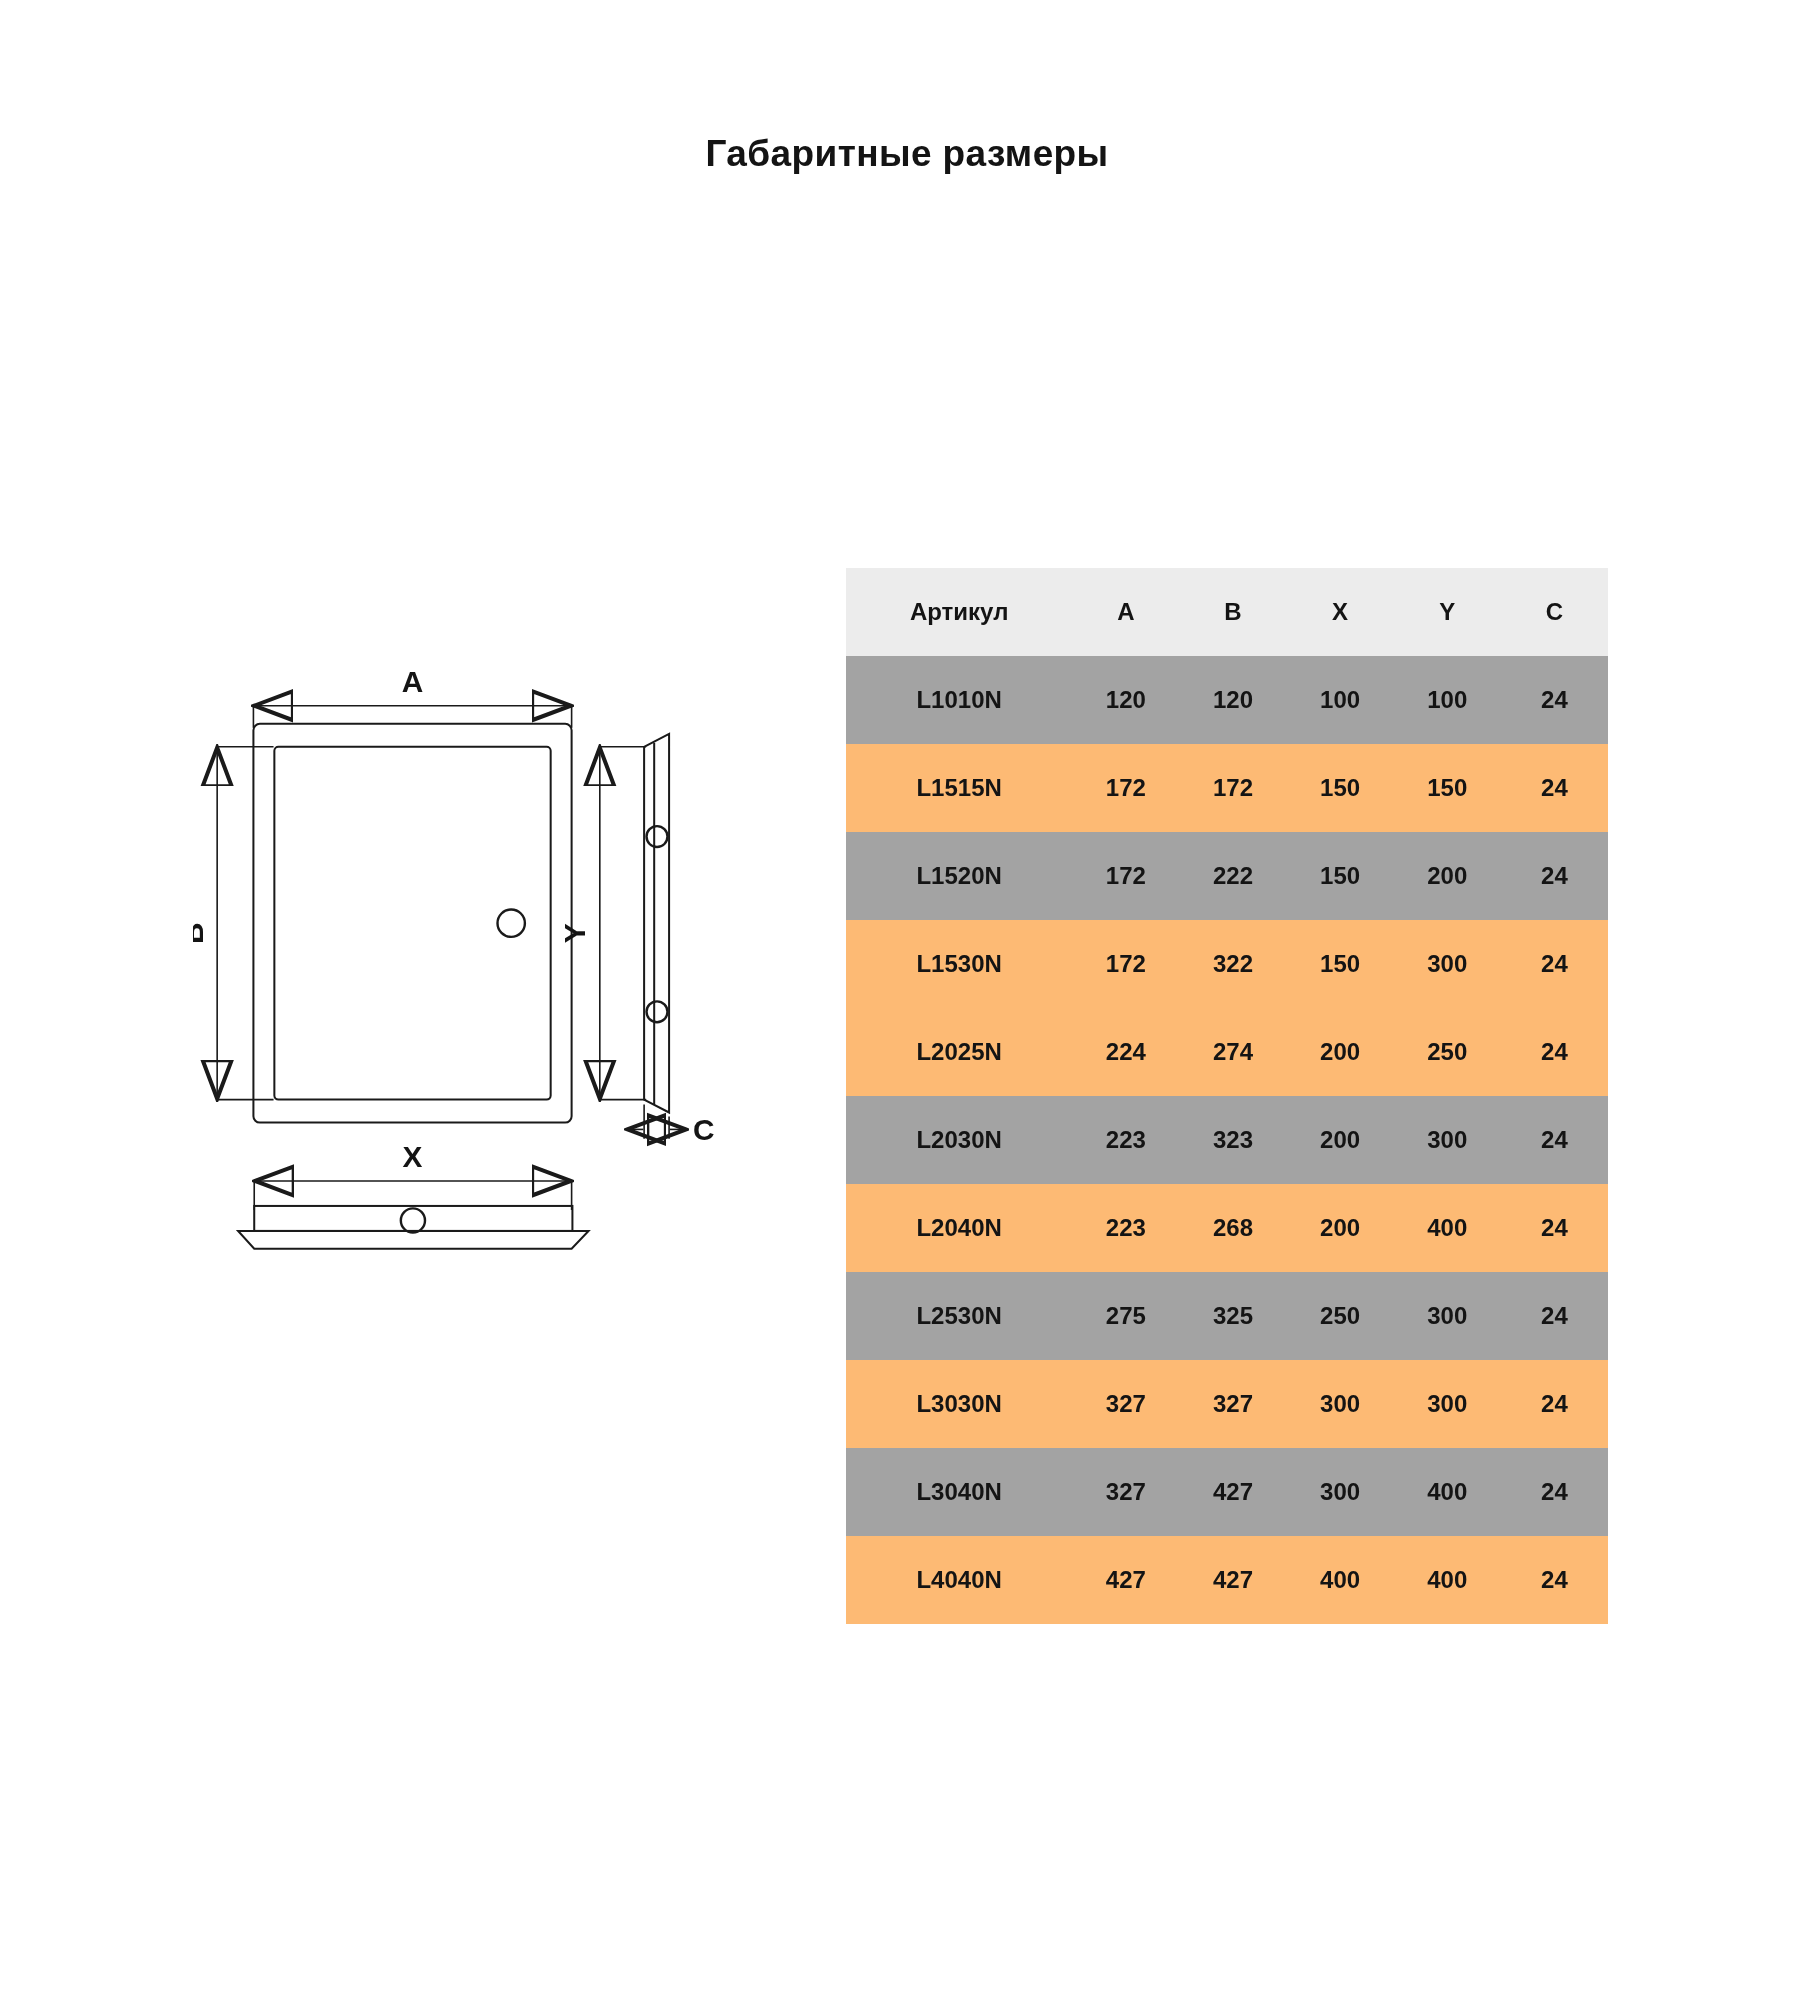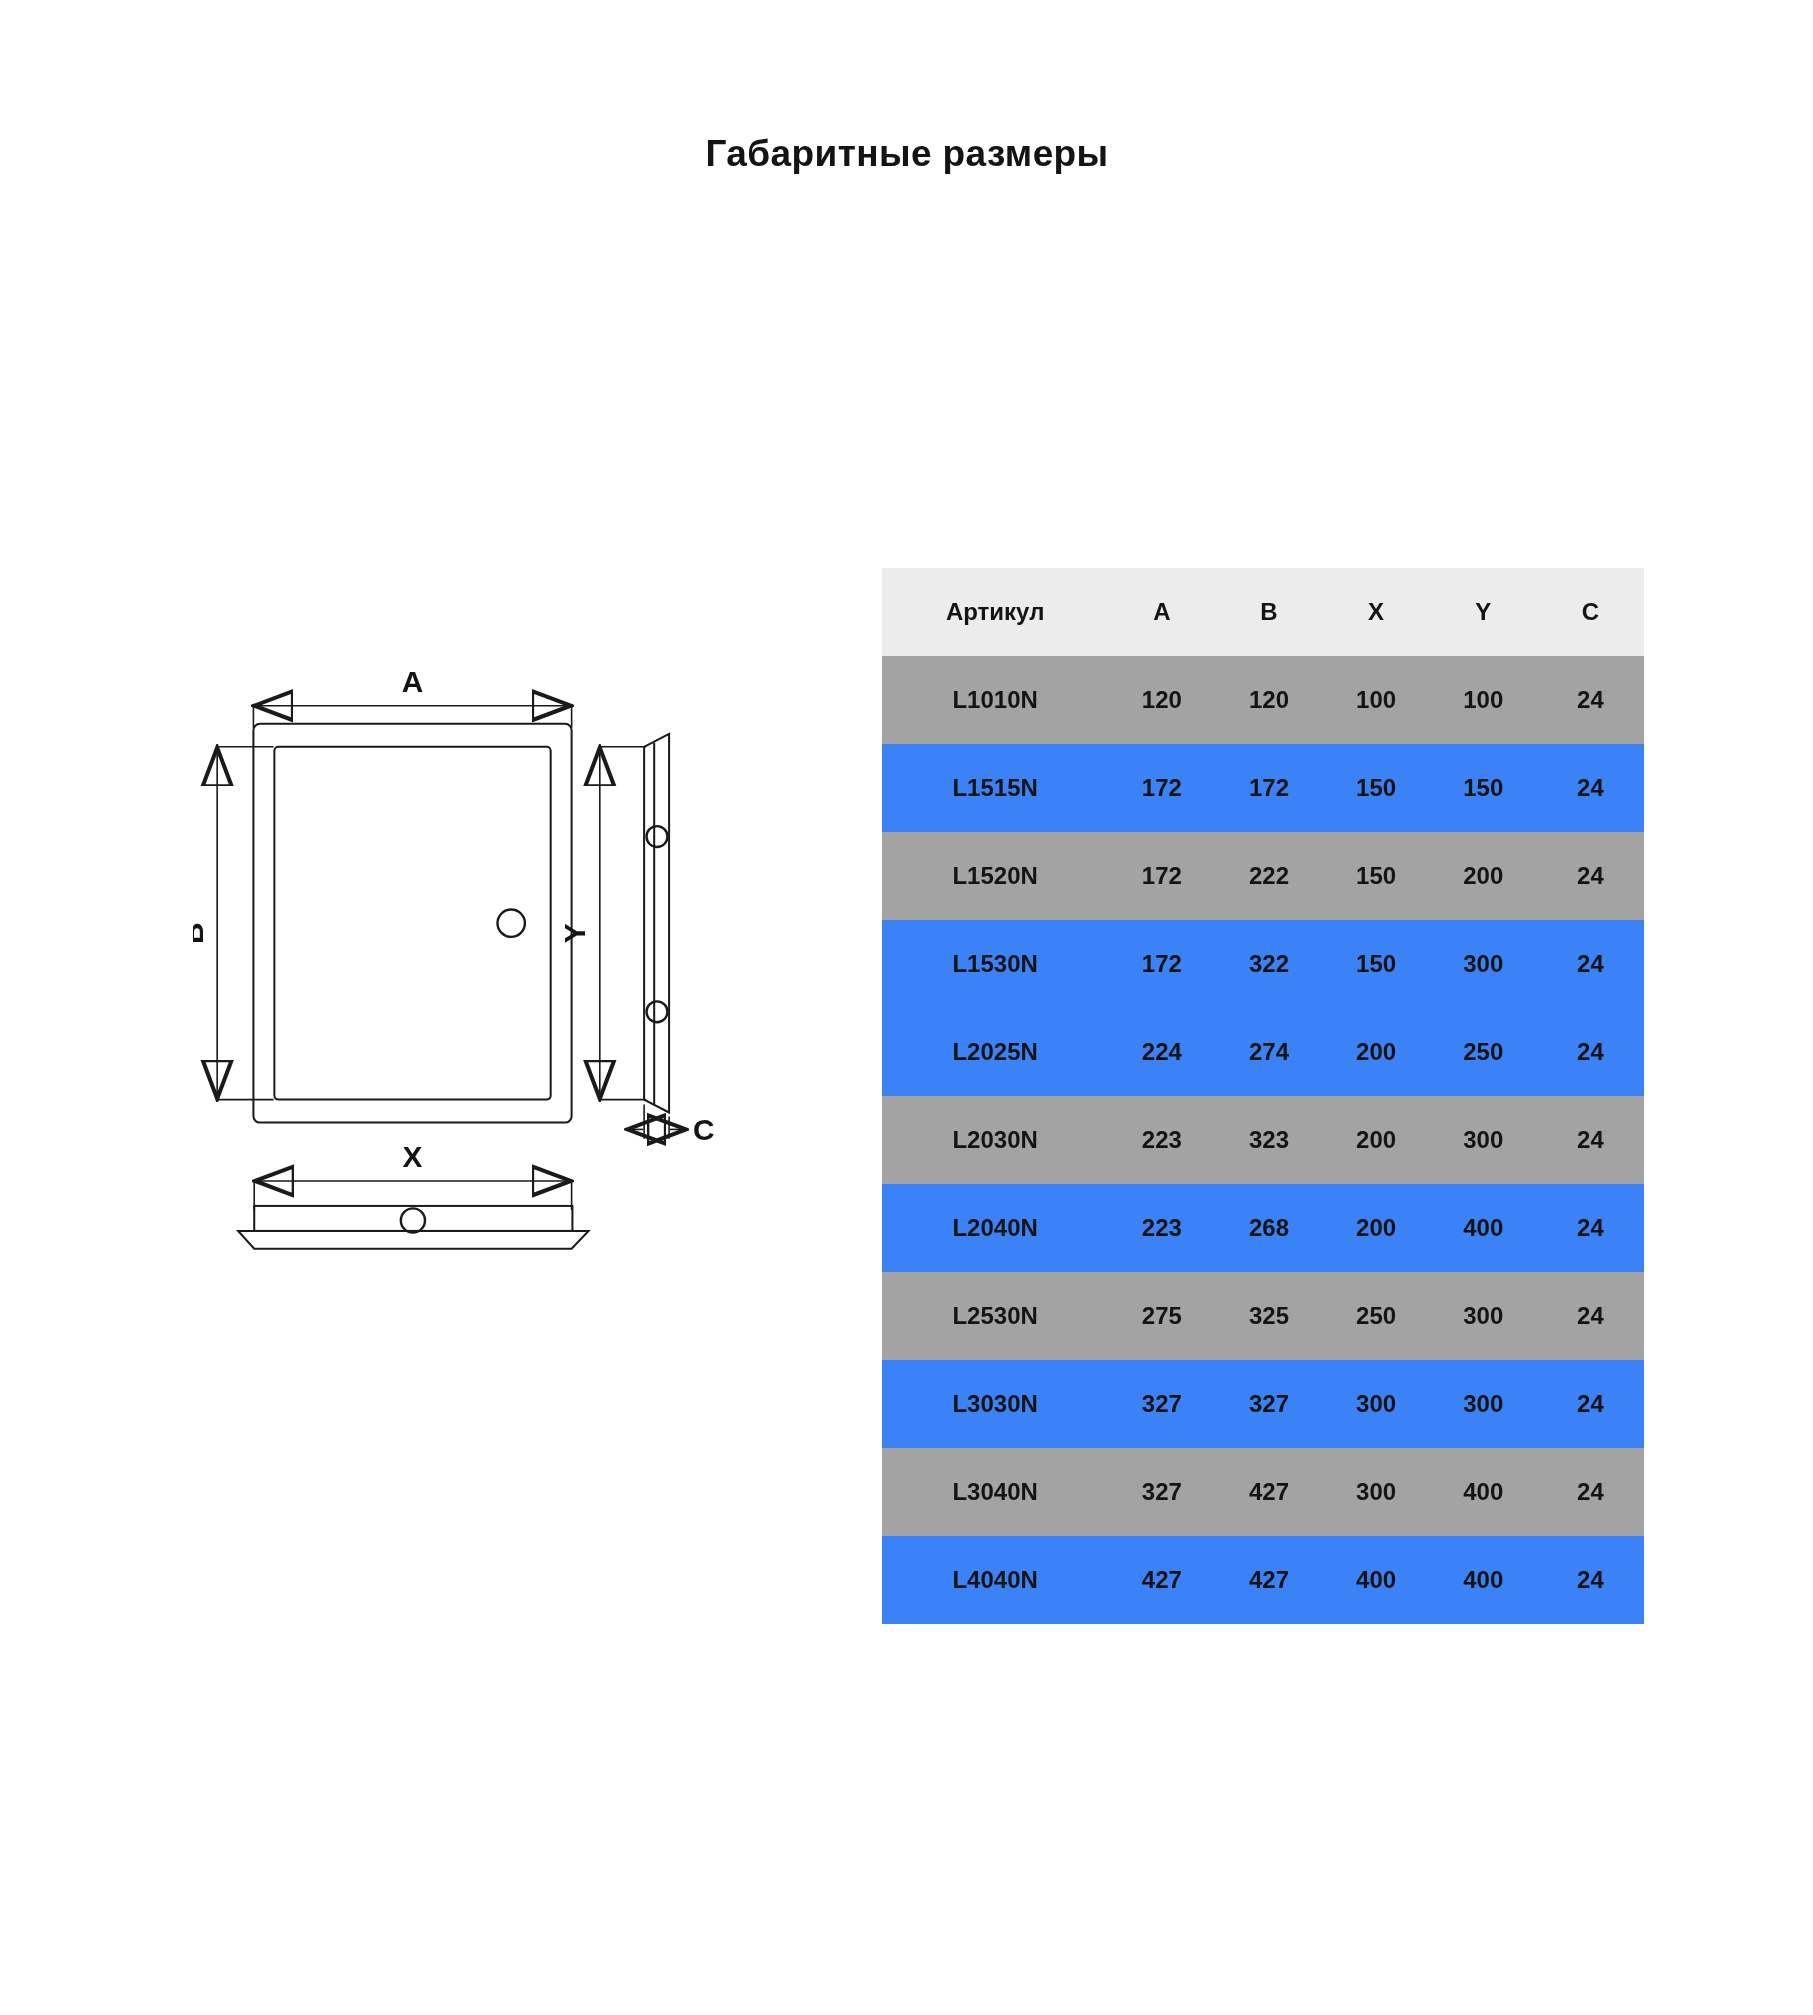--- a/index.html
+++ b/index.html
@@ -35,39 +35,39 @@
     top: 657px;
     width: 725px;
     height: 766px;
   }
 
   .svg-draw { display: block; }
 
   
   .spec-table {
     position: absolute;
-    left: 882px;
+    left: 846px;
     top: 568px;
     width: 762px;
     border-collapse: collapse;
     font-size: 24px;
   }
   .spec-table th,
   .spec-table td {
     height: 88px;
     font-weight: bold;
     text-align: center;
     color: #141414;
     padding: 0;
   }
   .spec-table thead tr {
     background: #ececec;
   }
   .spec-table tbody tr.alt {
-    background: #3b82f6;
+    background: #fdba74;
   }
   .spec-table tbody tr.plain {
     background: #a3a3a3;
   }
   .col-article { width: 226px; text-align: center; }
   .col-num { width: 107px; }
 
   .spec-table th.col-article,
   .spec-table td.col-article {
     text-align: center;

